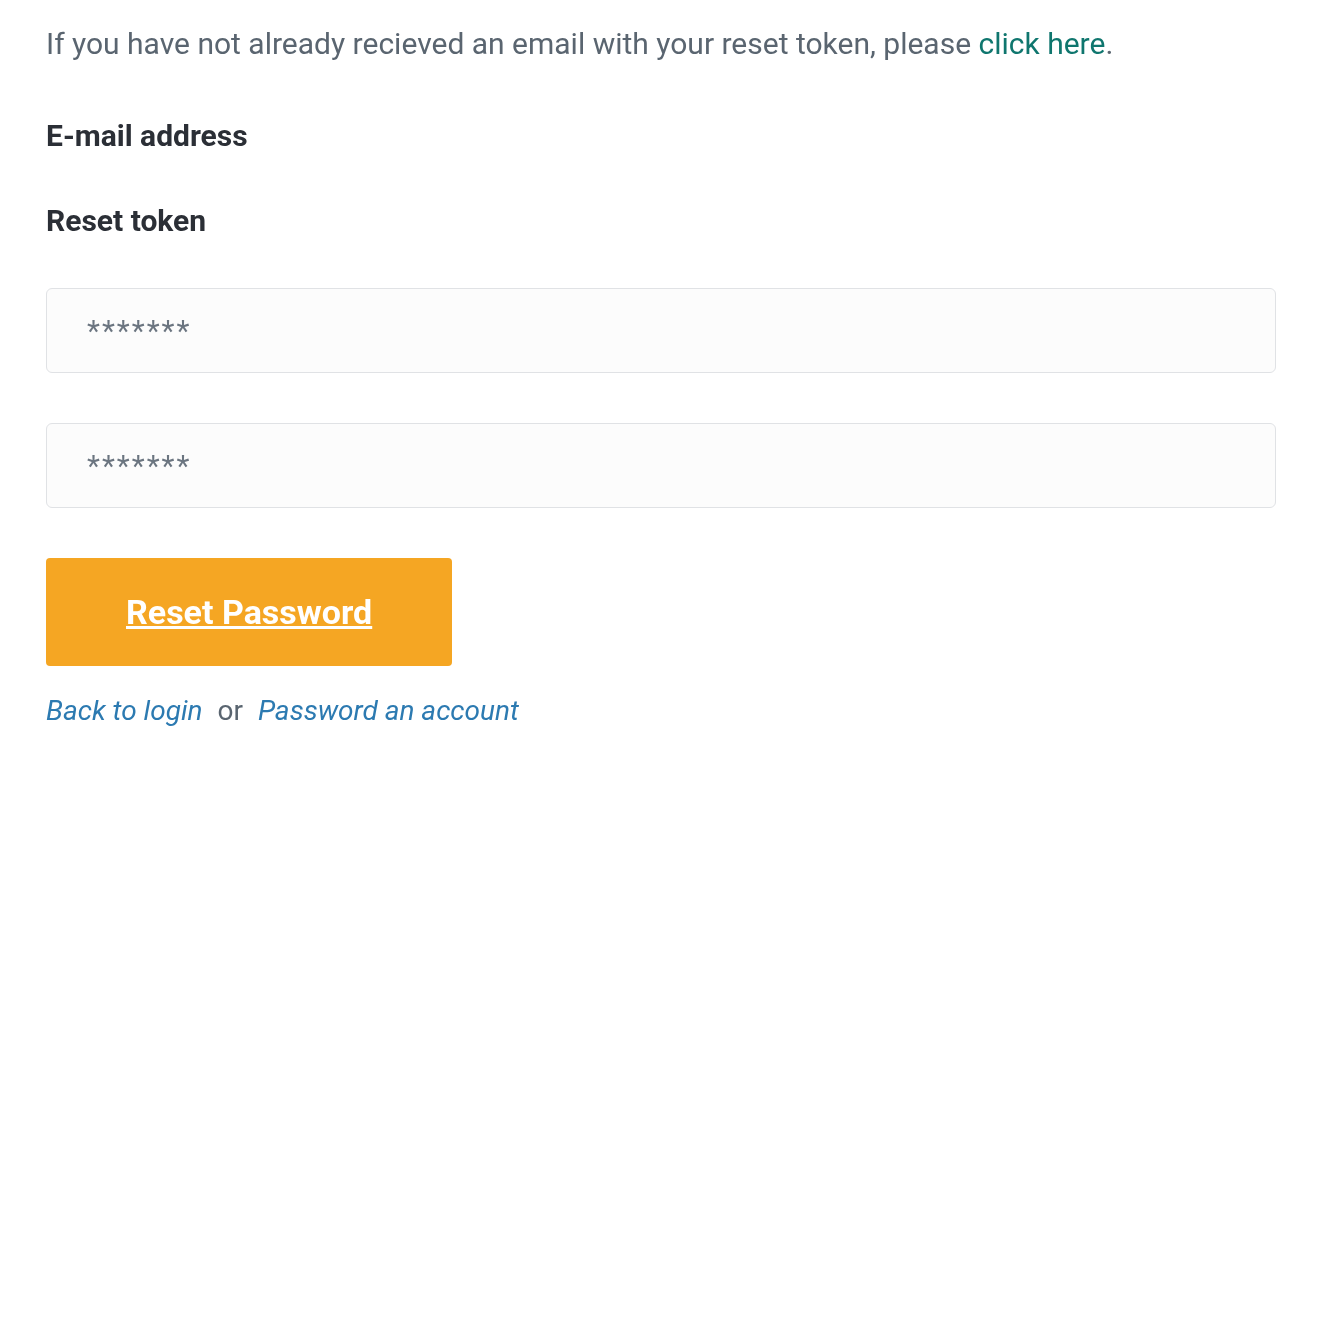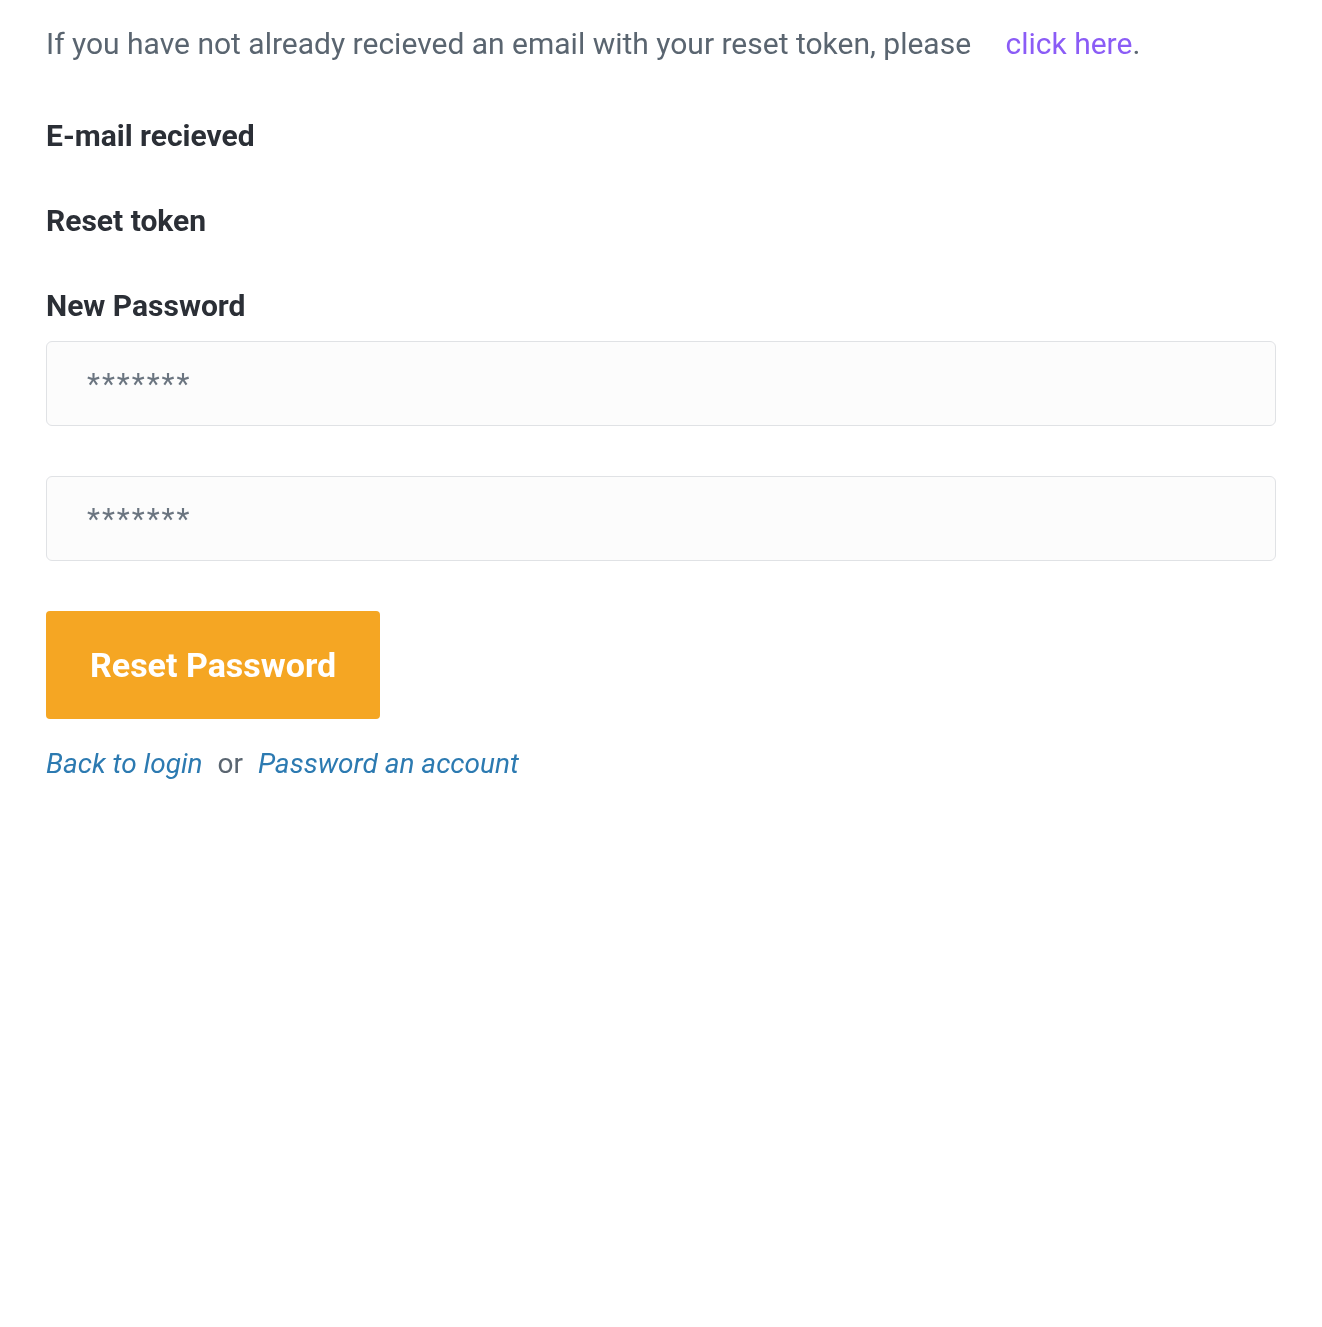--- a/index.html
+++ b/index.html
@@ -14,23 +14,22 @@
       padding: 20px 46px 40px 46px;
       width: 1322px;
     }
     .intro-text {
       font-size: 30px;
       color: #5a6570;
       line-height: 1.6;
       margin-bottom: 50px;
     }
     .intro-text a {
-      color: #8b5cf6;
+      color: #0f766e;
       text-decoration: none;
-      margin-left: 27px;
     }
     .form-group {
       margin-bottom: 50px;
     }
     .form-label {
       display: block;
       font-size: 30px;
       font-weight: 700;
       color: #2b2f36;
       margin-bottom: 18px;
@@ -63,25 +62,26 @@
       align-items: center;
       justify-content: center;
     }
     .submit-button {
       display: inline-block;
       background: #f5a623;
       color: #ffffff;
       font-size: 34px;
       font-weight: 700;
       border: none;
-      padding: 34px 44px;
+      padding: 34px 80px;
       border-radius: 4px;
       cursor: pointer;
       font-family: inherit;
       margin-bottom: 28px;
+      text-decoration: underline;
     }
     .footer-links {
       font-size: 28px;
       color: #5a6570;
     }
     .footer-links a {
       color: #2c7ab1;
       text-decoration: none;
       font-style: italic;
     }
@@ -92,29 +92,28 @@
 </head>
 <body>
 
 
 
 <div class="intro-text">
   <span>If you have not already recieved an email with your reset token, please </span><a href="#">click here</a><span>.</span>
 </div>
 
 <div class="form-group">
-  <label class="form-label">E-mail recieved</label>
+  <label class="form-label">E-mail address</label>
 </div>
 
 <div class="form-group">
   <label class="form-label">Reset token</label>
 </div>
 
 <div class="form-group">
-  <label class="form-label">New Password</label>
   <div class="input-wrapper">
     <input type="password" class="form-input" placeholder="*******" style="">
   </div>
 </div>
 
 <div class="form-group">
   <div class="input-wrapper">
     <input type="password" class="form-input" placeholder="*******" style="">
   </div>
 </div>

